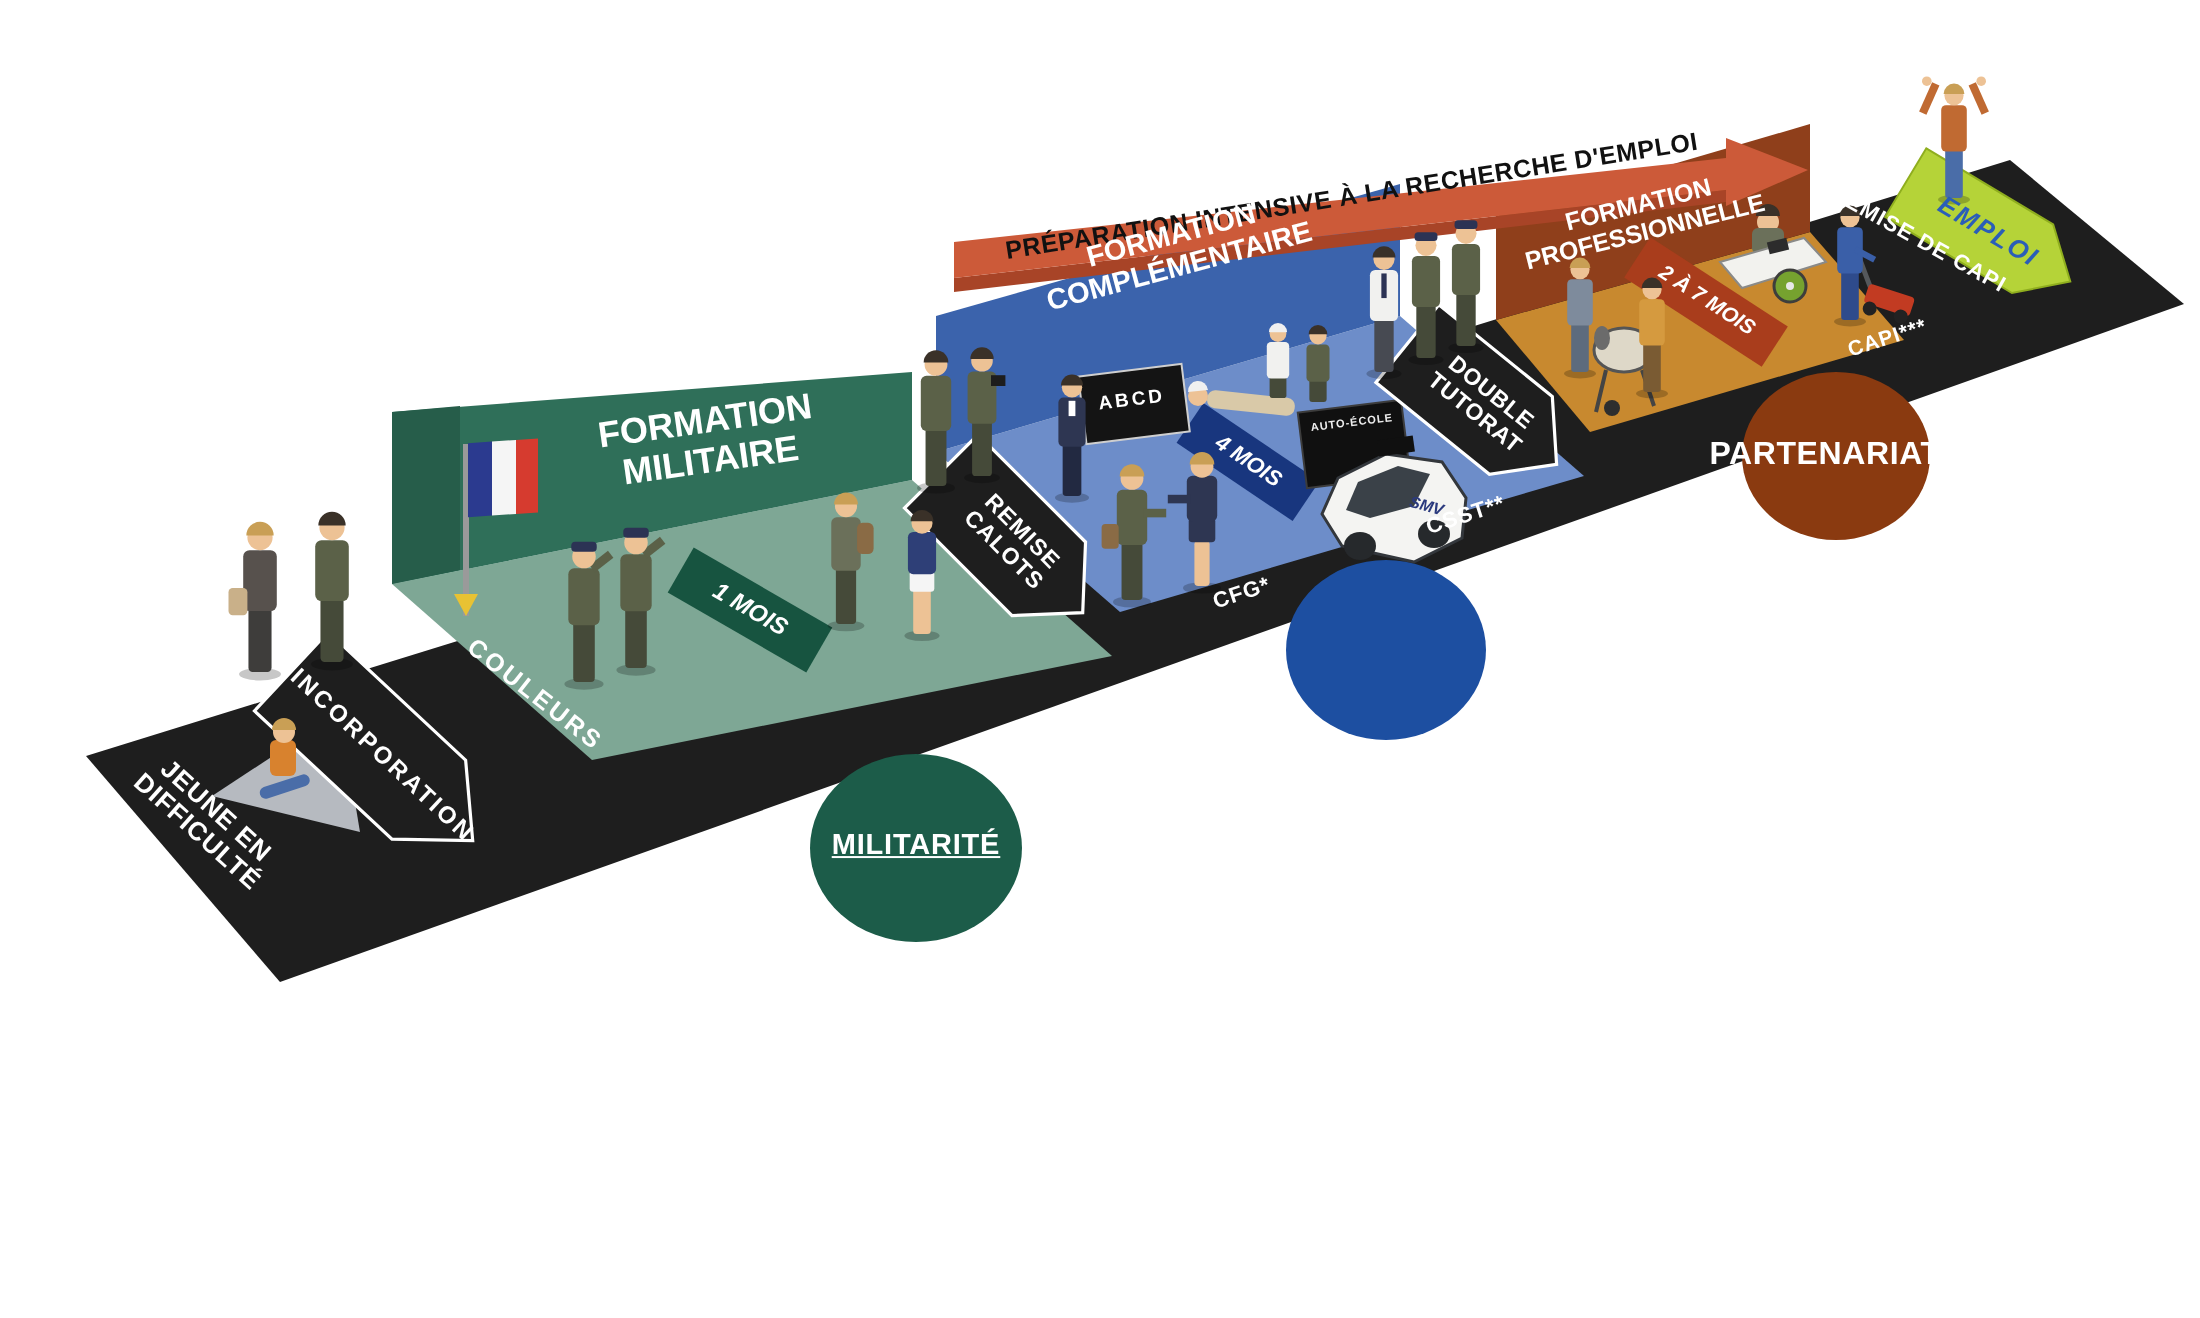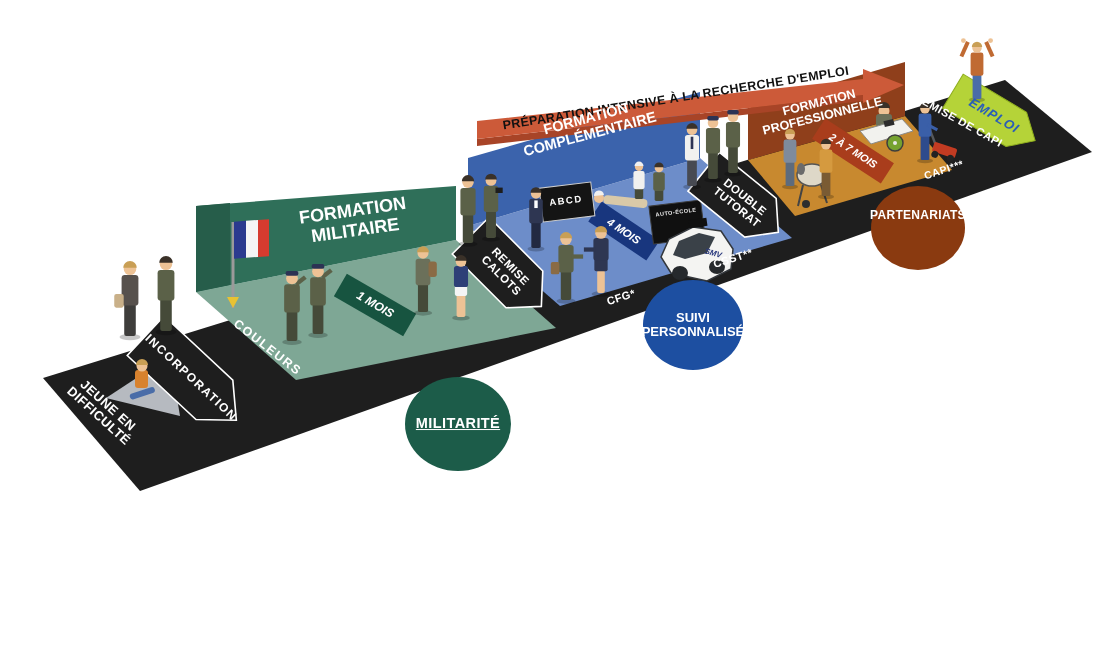--- a/index.html
+++ b/index.html
@@ -330,27 +330,26 @@
 <div class="lbl" style="left:676px;top:212px;transform:translate(-50%,-50%) rotate(-7deg);font-size:5.5px;color:#ededed;letter-spacing:.5px;">AUTO-ÉCOLE</div>
 
 <div class="lbl" style="left:713px;top:254px;transform:translate(-50%,-50%) rotate(15deg);font-size:8px;font-style:italic;color:#2b3a7e;">SMV</div>
 
 <div class="lbl" style="left:621px;top:297px;transform:translate(-50%,-50%) rotate(-18deg);font-size:11px;letter-spacing:.5px;">CFG*</div>
 
 <div class="lbl" style="left:733px;top:258px;transform:translate(-50%,-50%) rotate(-18deg);font-size:11px;letter-spacing:.5px;">CSST**</div>
 
 <div class="lbl wrap" style="left:741px;top:202px;width:66px;transform:translate(-50%,-50%) rotate(39deg);font-size:11.5px;letter-spacing:.4px;">DOUBLE TUTORAT</div>
 
-<div class="lbl wrap" style="left:693px;top:325px;width:116px;font-size:13px;">SUIVI PERSONNALISÉ</div>
 
 <div class="lbl wrap" style="left:821px;top:110px;width:155px;transform:translate(-50%,-50%) rotate(-14deg);font-size:12.5px;">FORMATION PROFESSIONNELLE</div>
 
 <div class="lbl" style="left:853px;top:151px;transform:translate(-50%,-50%) rotate(33deg);font-size:10.5px;font-style:italic;">2 À 7 MOIS</div>
 
-<div class="lbl" style="left:918px;top:216px;font-size:12px;letter-spacing:.3px;">PARTENARIATS</div>
+<div class="lbl" style="left:918px;top:228px;font-size:16px;letter-spacing:.3px;">PARTENARIATS</div>
 
 <div class="lbl" style="left:959px;top:120px;transform:translate(-50%,-50%) rotate(29deg);font-size:11px;letter-spacing:.6px;">REMISE DE CAPI</div>
 
 <div class="lbl" style="left:994px;top:116px;transform:translate(-50%,-50%) rotate(31deg);font-size:13px;font-style:italic;color:#2a5eb8;letter-spacing:1px;">EMPLOI</div>
 
 <div class="lbl" style="left:944px;top:170px;transform:translate(-50%,-50%) rotate(-18deg);font-size:10.5px;letter-spacing:.5px;">CAPI***</div>
 
 </div>
 
 </body></html>

